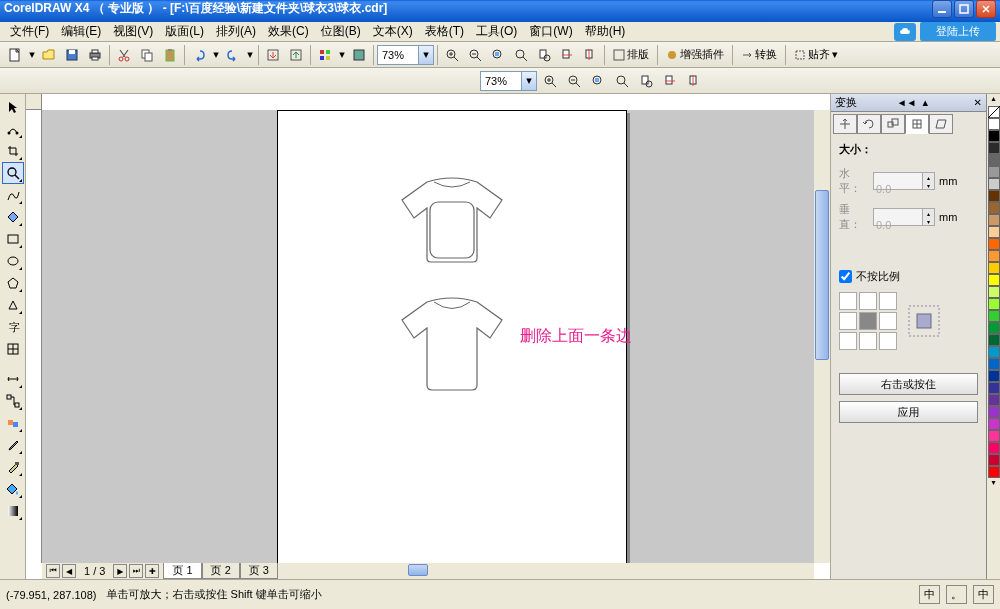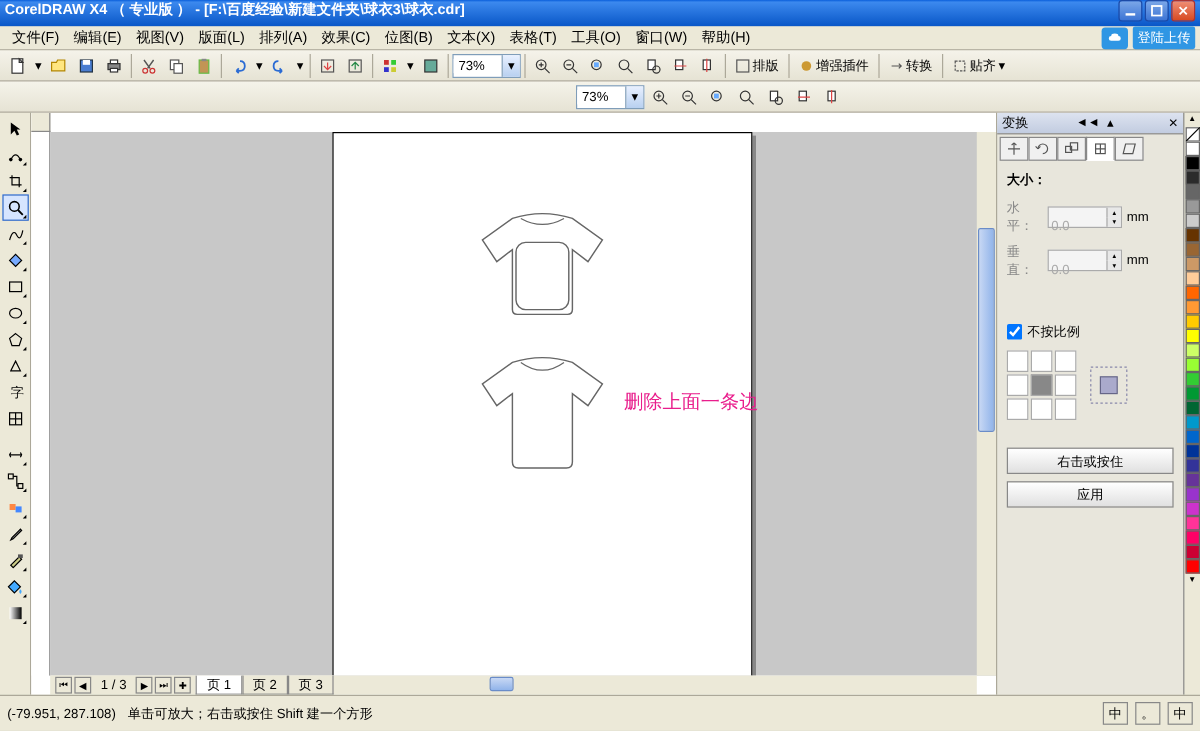--- a/index.html
+++ b/index.html
@@ -9,21 +9,21 @@
 .titlebar .title { font-size: 12px; font-weight: bold; flex: 1; }
 .titlebar .win-btns { display: flex; gap: 2px; }
 .titlebar .win-btn { width: 20px; height: 18px; background: linear-gradient(to bottom, #7ba7e8, #3c74d4); border: 1px solid #1d4aa6; border-radius: 3px; display:flex;align-items:center;justify-content:center;color:#fff;font-weight:bold;font-size:11px; }
 .titlebar .win-btn.close { background: linear-gradient(to bottom, #ef8e75, #d74a22); border-color:#a33; }
 .titlebar .win-btn svg { width:10px;height:10px; }
 
 .menubar { height: 20px; background: #ece9d8; display: flex; align-items: center; padding: 0 4px; border-bottom: 1px solid #aca899; }
 .menubar .menu-item { padding: 2px 6px; font-size: 12px; cursor: default; }
 .menubar .cloud-btn { margin-left: auto; display:flex; gap:4px; align-items:center; }
 .menubar .cloud-icon { width:22px; height:18px; background:#2f96e4; border-radius:3px; display:flex;align-items:center;justify-content:center; }
-.menubar .cloud-upload { background:#2f96e4; color:#fff; padding:2px 4px; border-radius:2px; font-size:11px; }
+.menubar .cloud-upload { background:#2f96e4; color:#fff; padding:2px 16px; border-radius:2px; font-size:11px; }
 
 .toolbar { height: 26px; background: linear-gradient(to bottom, #f5f3ea, #e6e3d4); border-bottom: 1px solid #aca899; display: flex; align-items: center; padding: 0 4px; gap: 1px; }
 .tb-btn { width: 22px; height: 22px; display:flex;align-items:center;justify-content:center; border: 1px solid transparent; border-radius:2px; }
 .tb-sep { width:1px; height:20px; background:#aca899; margin:0 2px; }
 .tb-drop { width:10px; display:flex;align-items:center;justify-content:center; }
 .tb-combo { display:flex;align-items:center;border:1px solid #7f9db9;background:#fff;height:20px; }
 .tb-combo input { border:none;width:40px;padding:0 4px;font-size:11px; }
 .tb-combo .dd { width:15px;height:18px;background:linear-gradient(to bottom,#e8f0ff,#b8d0f0);border-left:1px solid #7f9db9;display:flex;align-items:center;justify-content:center; }
 .tb-text-btn { padding: 2px 4px; font-size:11px; border:1px solid transparent; display:flex;align-items:center;gap:2px; }
 
@@ -660,19 +660,19 @@
         <div class="sw" style="background: rgb(204, 0, 51);"></div>
         <div class="sw" style="background: rgb(255, 0, 0);"></div>
       </div>
     <div style="height:12px;text-align:center;font-size:8px;">▾</div>
   </div>
 
 </div>
 
 <div class="statusbar">
   <span class="coords">(-79.951, 287.108)</span>
-  <span class="hint">单击可放大；右击或按住 Shift 建一个方形</span>
+  <span class="hint">单击可放大；右击或按住 Shift 键单击可缩小</span>
   <div class="fill-info">
     <span style="border:1px solid #888;padding:1px 4px;">中</span>
     <span style="border:1px solid #888;padding:1px 4px;">。</span>
     <span style="border:1px solid #888;padding:1px 4px;">中</span>
   </div>
 </div>
 
 </body></html>

